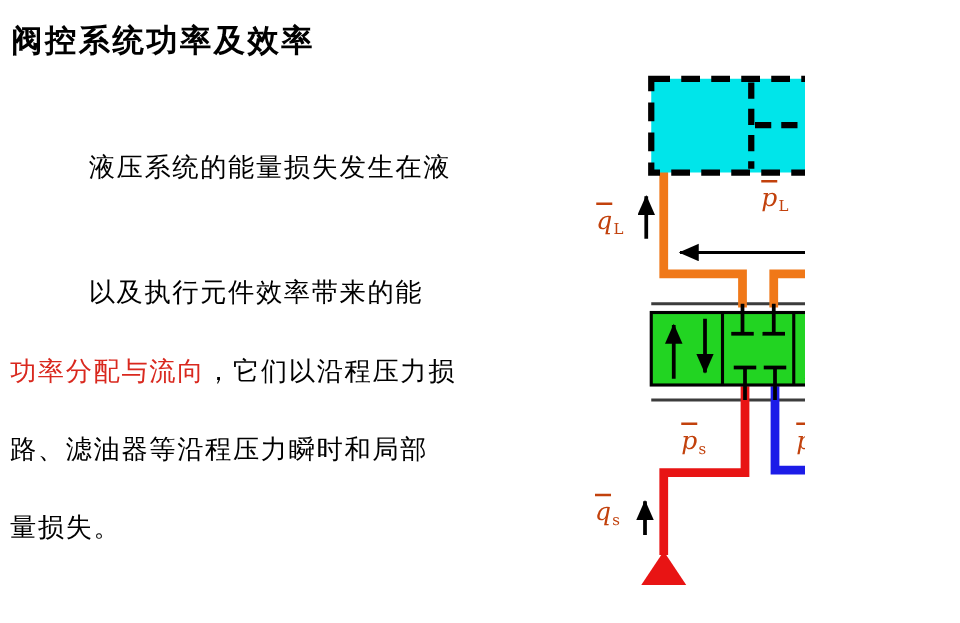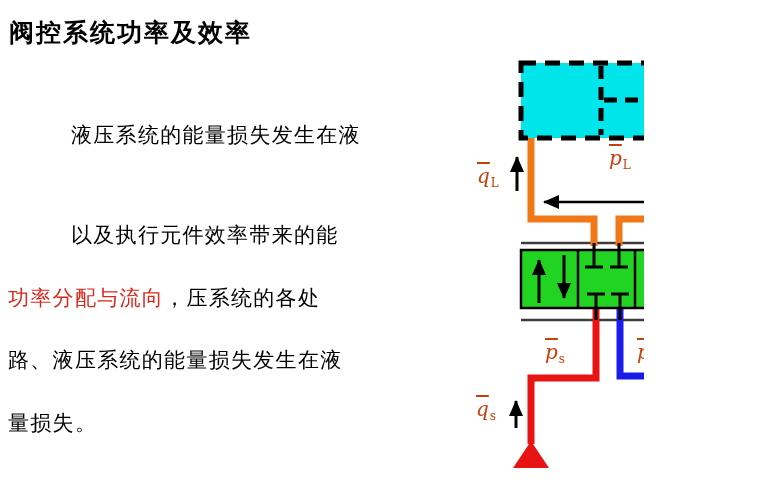--- a/index.html
+++ b/index.html
@@ -53,22 +53,22 @@
 <div class="slide">
 
   <h1 class="title">阀控系统功率及效率</h1>
 
   <div class="para p1">
     <span class="line indent">液压系统的能量损失发生在液</span>
   </div>
 
   <div class="para p2">
     <span class="line indent">以及执行元件效率带来的能</span>
-    <span class="line"><span class="hl">功率分配与流向</span><span>，压系统的各处</span></span>
-    <span class="line">路、液压系统的能量损失发生在液</span>
+    <span class="line"><span class="hl">功率分配与流向</span><span>，它们以沿程压力损</span></span>
+    <span class="line">路、滤油器等沿程压力瞬时和局部</span>
     <span class="line">量损失。</span>
   </div>
 
   <svg class="diagram" width="768" height="498" viewBox="0 0 768 498" xmlns="http://www.w3.org/2000/svg">
     <defs>
       <marker id="ah" markerUnits="userSpaceOnUse" markerWidth="20" markerHeight="16" refX="15" refY="7" orient="auto-start-reverse">
         <path d="M0,0 L16,7 L0,14 Z"></path>
       </marker>
     </defs>
 

